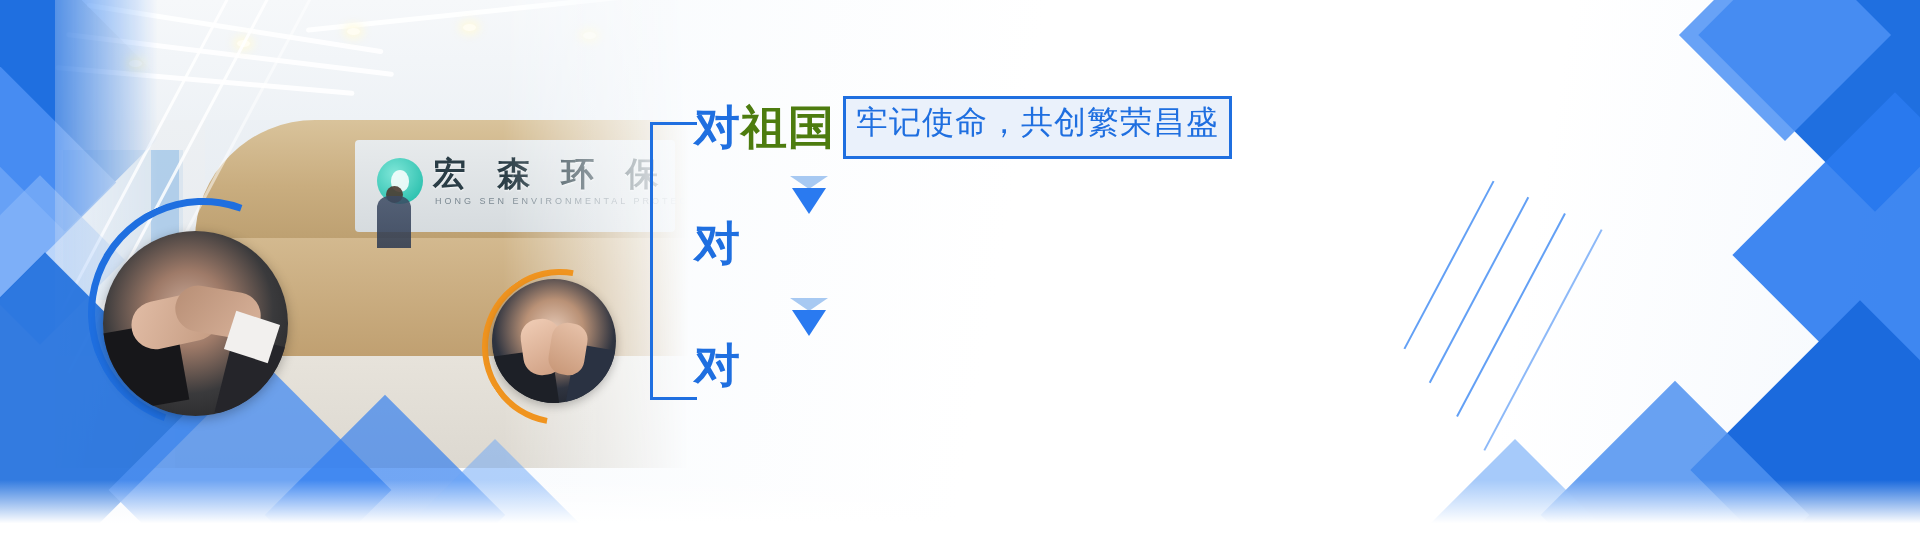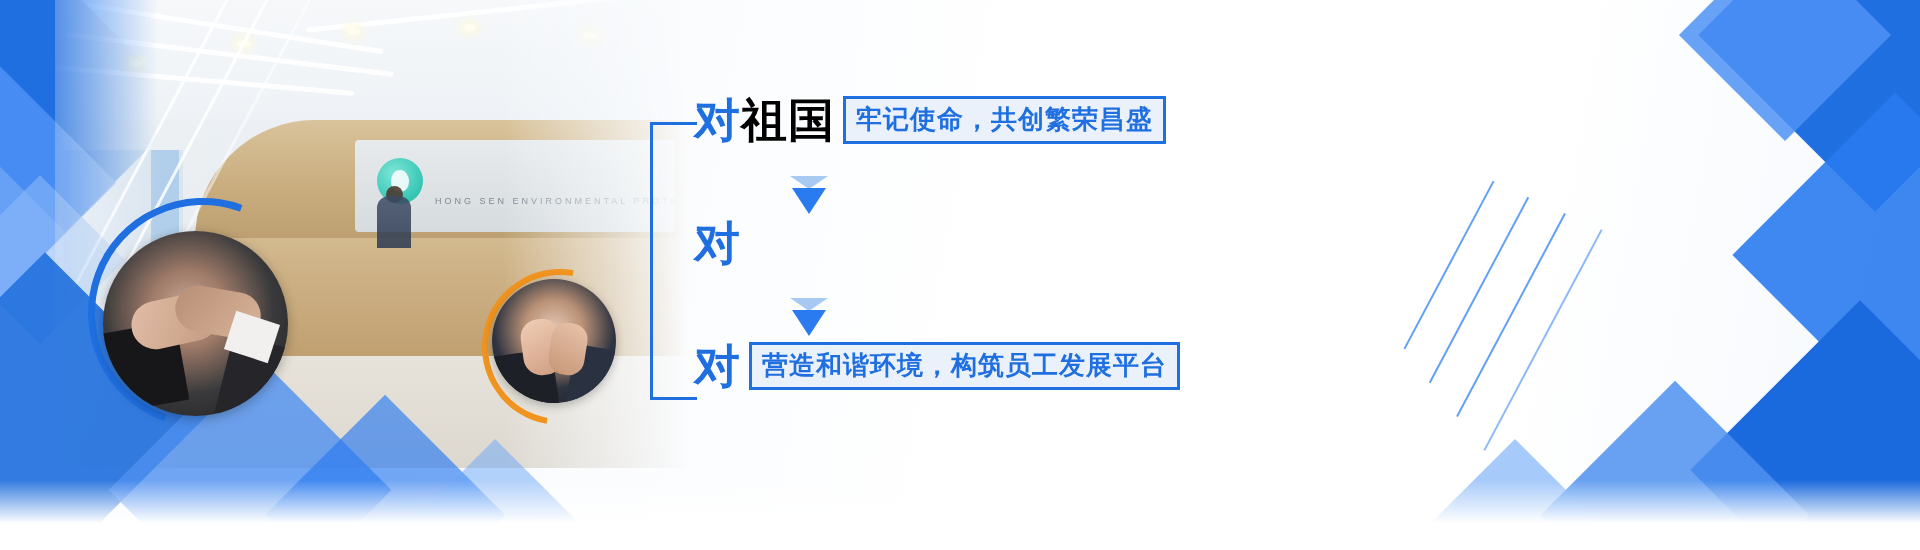--- a/index.html
+++ b/index.html
@@ -104,25 +104,25 @@
   .bracket{position:absolute;left:0;top:42px;width:44px;height:272px;
     border-left:3px solid #1f6fe0;border-top:3px solid #1f6fe0;border-bottom:3px solid #1f6fe0;}
 
   .row{position:absolute;left:44px;display:flex;align-items:center;white-space:nowrap;}
   .row1{top:16px;}
   .row2{top:140px;}
   .row3{top:262px;}
 
   .headline{font-size:46px;font-weight:bold;line-height:1;letter-spacing:1px;}
   .hl-blue{color:#1f6fe0;}
-  .hl-orange{color:#000000;}
-
-  .phrase{margin-left:8px;display:inline-block;padding:5px 10px 6px;
+  .hl-orange{color:#4d7c0f;}
+
+  .phrase{margin-left:8px;display:inline-block;padding:5px 10px 14px;
     border:3px solid #1f6fe0;background:#eaf1fb;color:#1f6fe0;
-    font-size:26px;font-weight:bold;letter-spacing:1px;line-height:1.18;}
+    font-size:32px;font-weight:normal;letter-spacing:1px;line-height:1.18;}
 
   .arrow{position:absolute;width:0;height:0;}
   .arrow-top{border-left:19px solid transparent;border-right:19px solid transparent;border-top:13px solid #a7c9f2;}
   .arrow-bot{border-left:17px solid transparent;border-right:17px solid transparent;border-top:26px solid #2a7af0;}
   .a1t{left:140px;top:96px;}
   .a1b{left:142px;top:108px;}
   .a2t{left:140px;top:218px;}
   .a2b{left:142px;top:230px;}
 
   
@@ -160,20 +160,21 @@
       </div>
 
       <div class="floor"></div>
       <div class="desk-top"></div>
       <div class="desk-face2"></div>
       <div class="desk-base"></div>
 
       <div class="signboard"></div>
       <div class="logo-circle"></div>
       <div class="logo-inner"></div>
+      <div class="brand-cn">宏 森 环 保</div>
       <div class="brand-en">HONG SEN ENVIRONMENTAL PROTECTION</div>
 
       <div class="staff-head"></div>
       <div class="staff"></div>
 
       <div class="streak" style="left:80px;top:-40px;"></div>
       <div class="streak" style="left:120px;top:-60px;height:460px;"></div>
       <div class="streak" style="left:168px;top:-30px;height:380px;opacity:.6;"></div>
     </div>
   </div>
@@ -225,18 +226,17 @@
 
     <div class="row row2">
       <span class="headline hl-blue">对</span>
     </div>
 
     <div class="arrow arrow-top a2t"></div>
     <div class="arrow arrow-bot a2b"></div>
 
     <div class="row row3">
       <span class="headline hl-blue">对</span>
-      <span class="phrase">营造和谐环境，构筑员工发展平台</span>
     </div>
   </div>
 
   <div class="bottom-fade"></div>
 </div>
 
 </body></html>

